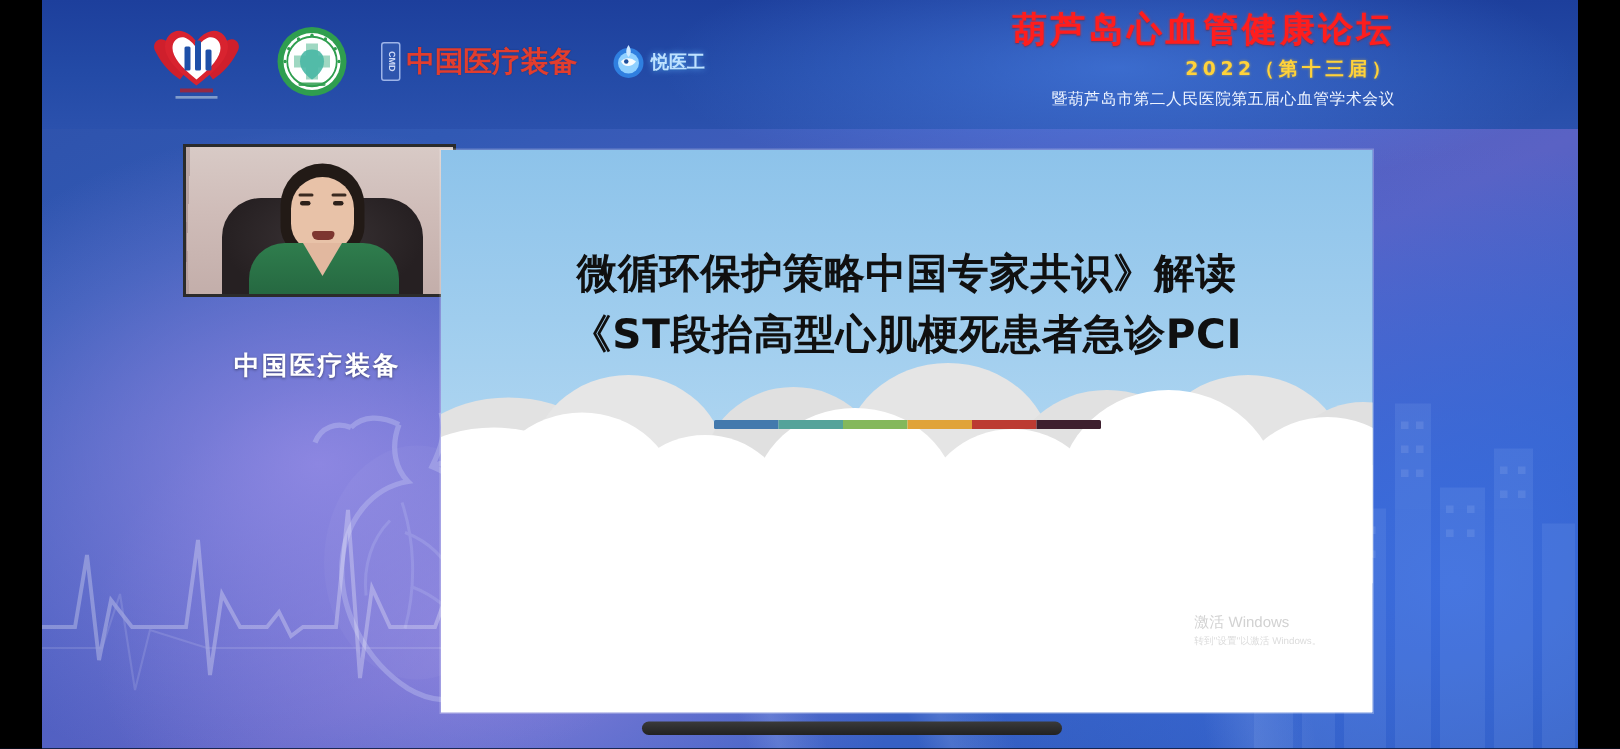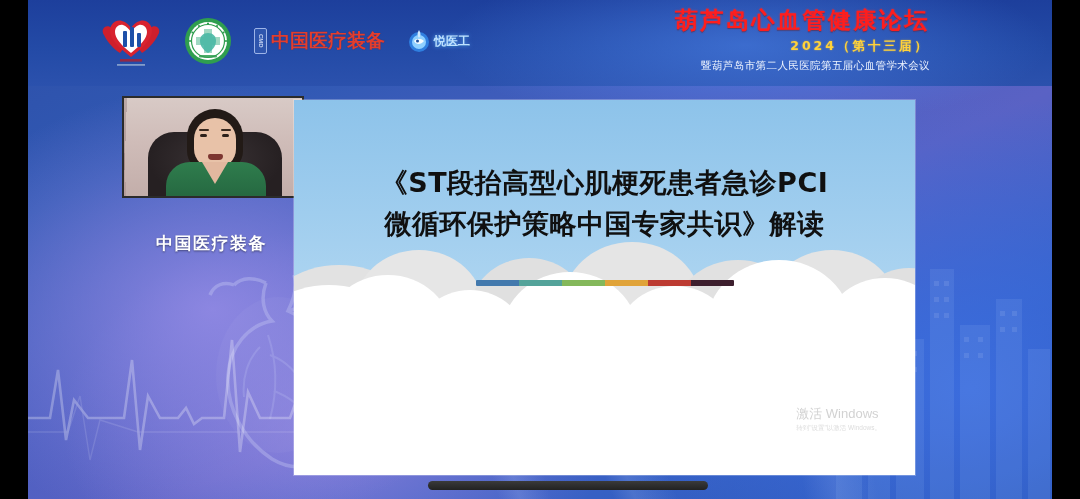--- a/index.html
+++ b/index.html
@@ -230,21 +230,21 @@
     display:flex; border-radius:1px; overflow:hidden;
   }
   .accent-seg { height:100%; }
 
   
   #win-watermark {
     position:absolute; right:34px; bottom:42px; z-index:6;
     text-align:left; color:#d8d8d8;
     font-family:"Liberation Sans", sans-serif;
   }
-  #win-wm-title { font-size:13px; line-height:1.5; color:#d2d2d2;margin-top:23px; }
+  #win-wm-title { font-size:10px; line-height:1.5; color:#d2d2d2;margin-top:23px; }
   #win-wm-sub   { font-size:6.5px; line-height:1.5; color:#dcdcdc; }
 
   
   #progress-bar {
     position:absolute; left:400px; top:481px;
     width:280px; height:9px;
     background:linear-gradient(180deg,#3a3a3a 0%, #222222 100%);
     border-radius:5px; z-index:20;
   }
 
@@ -383,21 +383,21 @@
           <path d="M7 12 C9 9 14 9 17 12 C14 16 9 16 7 12Z" fill="#ffffff" opacity="0.92"></path>
           <circle cx="10.5" cy="12" r="1.5" fill="#1d4f9c"></circle>
         </svg>
         <span class="yyg-text">悦医工</span>
       </div>
 
     </div>
 
     <div id="header-title">
       <div id="conf-title">葫芦岛心血管健康论坛</div>
-      <div id="conf-year">2024（第十三届）</div>
+      <div id="conf-year">2022（第十三届）</div>
       <div id="conf-sub">暨葫芦岛市第二人民医院第五届心血管学术会议</div>
     </div>
 
     <div id="presenter-card">
       <div id="webcam">
         <div id="cam-bg"></div>
         <div id="cam-chair"></div>
         <div id="cam-hair"></div>
         <div id="cam-face"></div>
         <div id="cam-brow-l"></div>
@@ -426,22 +426,22 @@
       <div class="cloud" style="left:30px;  top:175px; width:128px; height:118px; background:#ffffff;"></div>
       <div class="cloud" style="left:120px; top:190px; width:112px; height:102px; background:#ffffff;"></div>
       <div class="cloud" style="left:208px; top:172px; width:136px; height:124px; background:#ffffff;"></div>
       <div class="cloud" style="left:322px; top:186px; width:118px; height:108px; background:#ffffff;"></div>
       <div class="cloud" style="left:412px; top:160px; width:146px; height:136px; background:#ffffff;"></div>
       <div class="cloud" style="left:528px; top:178px; width:126px; height:118px; background:#ffffff;"></div>
 
       <div id="slide-white-floor"></div>
 
       <div id="slide-title">
+        <span id="title-line2">微循环保护策略中国专家共识》解读</span>
         <span id="title-line1">《ST段抬高型心肌梗死患者急诊PCI</span>
-        <span id="title-line2">微循环保护策略中国专家共识》解读</span>
       </div>
 
       <div id="accent-bar">
           <div class="accent-seg" style="background: rgb(67, 121, 173); flex: 1 1 0%;"></div>
           <div class="accent-seg" style="background: rgb(84, 163, 154); flex: 1 1 0%;"></div>
           <div class="accent-seg" style="background: rgb(132, 184, 91); flex: 1 1 0%;"></div>
           <div class="accent-seg" style="background: rgb(224, 163, 57); flex: 1 1 0%;"></div>
           <div class="accent-seg" style="background: rgb(188, 59, 50); flex: 1 1 0%;"></div>
           <div class="accent-seg" style="background: rgb(61, 31, 46); flex: 1 1 0%;"></div>
         </div>

